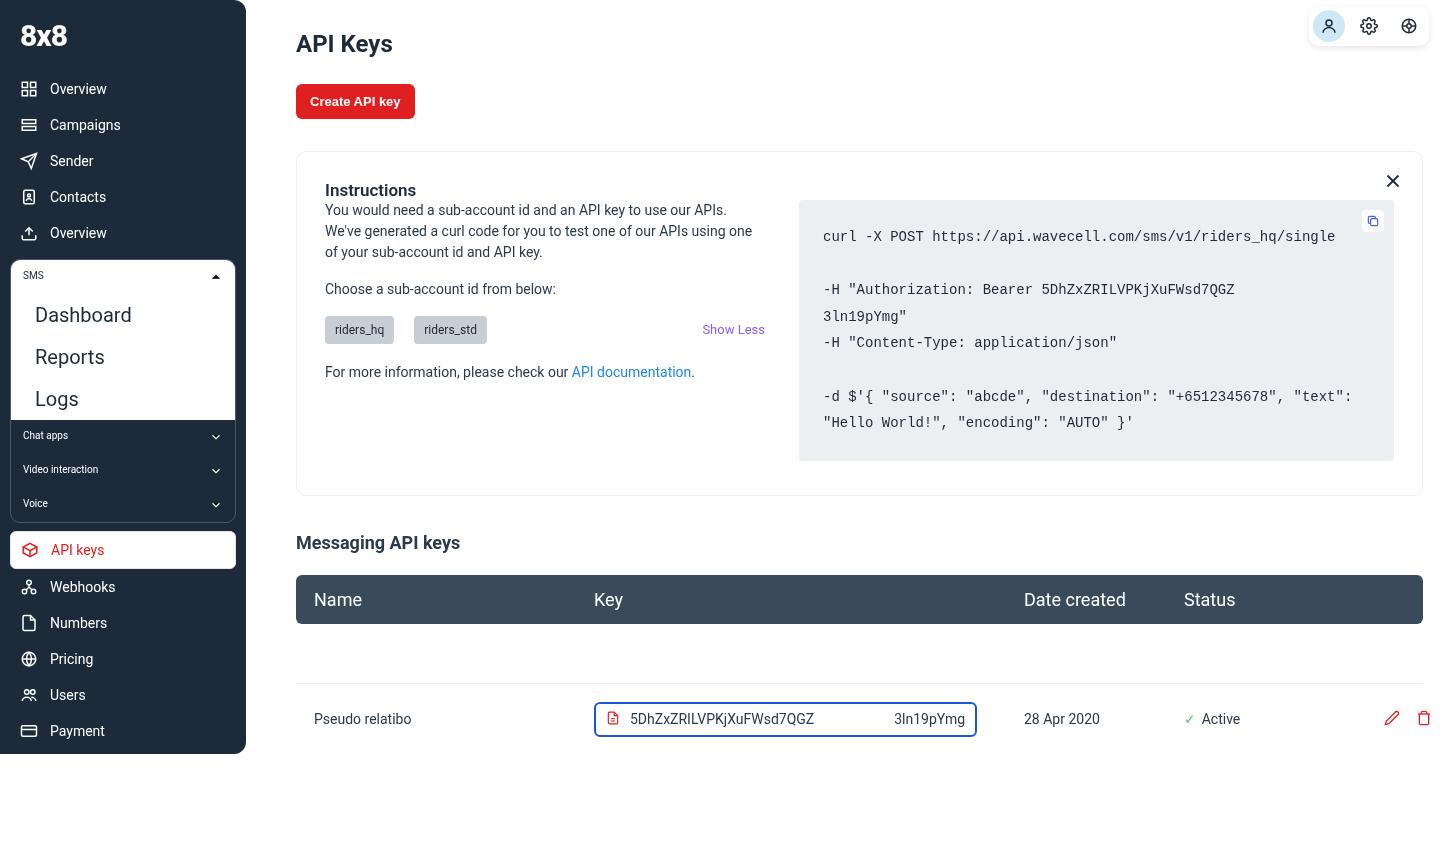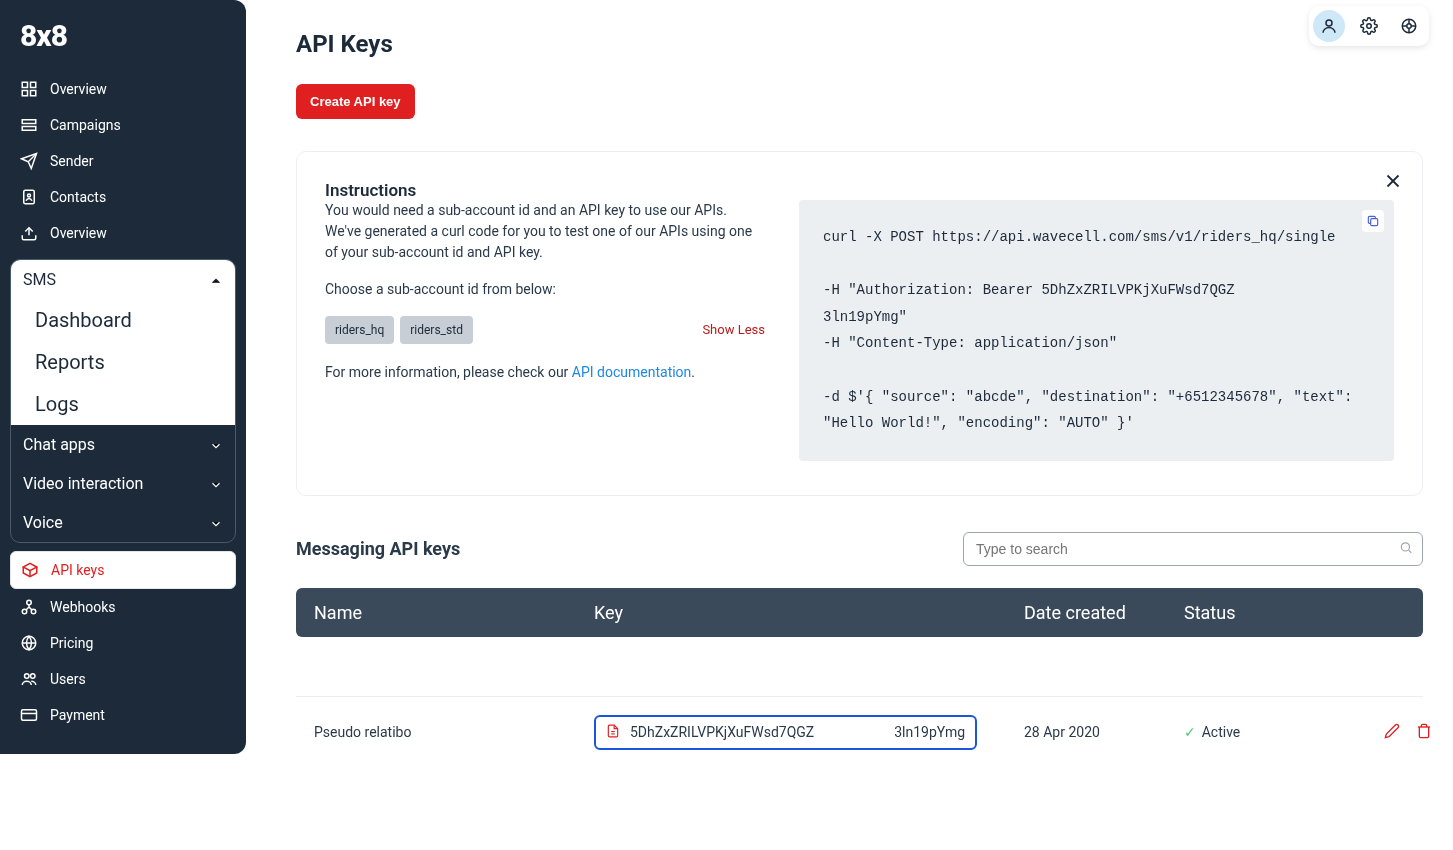--- a/index.html
+++ b/index.html
@@ -6,21 +6,21 @@
     body { font-family: -apple-system, BlinkMacSystemFont, "Segoe UI", Roboto, sans-serif; background: #fff; color: #1c2a3a; }
     .app { display: flex; width: 1453px; height: 754px; }
 
     
     .sidebar { width: 246px; background: #1c2a3a; color: #fff; padding: 12px 10px; overflow-y: auto; border-top-right-radius: 12px; border-bottom-right-radius: 12px; }
     .logo { font-size: 30px; font-weight: 800; padding: 6px 10px 18px 10px; letter-spacing: -1px; }
     .nav-item { display: flex; align-items: center; gap: 12px; padding: 9px 10px; border-radius: 6px; cursor: pointer; font-size: 14px; }
     .nav-item .icon { width: 18px; height: 18px; display: inline-flex; align-items: center; justify-content: center; flex-shrink: 0; }
     .nav-item svg { stroke: #fff; fill: none; }
     .nav-group-box { border: 1px solid #4a5a6a; border-radius: 10px; margin-top: 8px; margin-bottom: 8px; overflow: hidden; }
-    .group-head { display: flex; align-items: center; justify-content: space-between; padding: 10px 12px; cursor: pointer; font-size: 16px; }
+    .group-head { display: flex; justify-content: space-between; padding: 10px 12px; cursor: pointer; font-size: 10px; }
     .group-head.light { background: #fff; color: #1c2a3a; }
     .group-head.light svg { stroke: #1c2a3a; }
     .group-sub { background: #fff; color: #1c2a3a; }
     .group-sub .sub-item { padding: 9px 16px 9px 24px; font-size: 20px; cursor: pointer; }
     .nav-item.active { background: #fff; color: #e02020; border: 1px solid #e2e6ea; }
     .nav-item.active svg { stroke: #e02020; }
     .chevron { width: 14px; height: 14px; }
 
     
     .main { flex: 1; position: relative; padding: 30px 30px 0 50px; overflow-y: auto; }
@@ -32,24 +32,24 @@
     .create-btn { background: #e02020; color: #fff; border: none; border-radius: 6px; padding: 10px 14px; font-size: 13px; font-weight: 600; cursor: pointer; margin-bottom: 32px; }
 
     
     .card { border: 1px solid #eceff2; border-radius: 10px; padding: 28px 28px 34px 28px; position: relative; margin-bottom: 36px; }
     .card-close { position: absolute; right: 18px; top: 18px; cursor: pointer; }
     .card-close svg { stroke: #1c2a3a; }
     .card-title { font-size: 17px; font-weight: 600; }
     .card-body { display: flex; gap: 34px; }
     .card-left { flex: 0 0 440px; font-size: 14px; color: #2a3a4a; line-height: 1.5; }
     .card-left p { margin-bottom: 16px; }
-    .chips { display: flex; gap: 6px; align-items: center; }
+    .chips { display: flex; gap: 20px; align-items: center; }
     .chips-row { display: flex; align-items: center; justify-content: space-between; margin-bottom: 18px; }
     .chip { background: #c7ced6; color: #1c2a3a; padding: 5px 10px; border-radius: 4px; font-size: 12px; cursor: pointer; }
-    .show-less { color: #b91c1c; font-size: 13px; cursor: pointer; }
+    .show-less { color: #8b5cf6; font-size: 13px; cursor: pointer; }
     .api-doc-link { color: #1e88e5; cursor: pointer; }
     .code-block { flex: 1; background: #eceff2; border-radius: 4px; padding: 24px; font-family: "Courier New", monospace; font-size: 14px; color: #1c2a3a; position: relative; white-space: pre-wrap; line-height: 1.9; }
     .copy-badge { position: absolute; top: 10px; right: 10px; background: #fff; border-radius: 4px; width: 22px; height: 22px; display: flex; align-items: center; justify-content: center; cursor: pointer; }
     .copy-badge svg { stroke: #4a5fdb; }
 
     
     .section-head { display: flex; align-items: center; justify-content: space-between; margin-bottom: 22px; }
     .section-title { font-size: 18px; font-weight: 700; color: #2a3a4a; }
     .search-wrap { position: relative; width: 460px; }
     .search-input { width: 100%; border: 1px solid #9aa5b0; border-radius: 6px; padding: 8px 30px 8px 12px; font-size: 14px; }
@@ -174,20 +174,29 @@
       <span class="icon">
           <svg width="18" height="18" viewBox="0 0 24 24" stroke-width="2">
             <circle cx="6" cy="18" r="3"></circle>
             <circle cx="18" cy="18" r="3"></circle>
             <circle cx="12" cy="6" r="3"></circle>
             <path d="M12 9v3l-4 4"></path>
             <path d="M12 12l4 4"></path>
           </svg>
         </span>
       <span>Webhooks</span>
+    </div>
+    <div class="nav-item">
+      <span class="icon">
+          <svg width="18" height="18" viewBox="0 0 24 24" stroke-width="2">
+            <path d="M14 2H6a2 2 0 0 0-2 2v16a2 2 0 0 0 2 2h12a2 2 0 0 0 2-2V8z"></path>
+            <polyline points="14 2 14 8 20 8"></polyline>
+          </svg>
+        </span>
+      <span>Numbers</span>
     </div>
     <div class="nav-item">
       <span class="icon">
           <svg width="18" height="18" viewBox="0 0 24 24" stroke-width="2">
             <circle cx="12" cy="12" r="9"></circle>
             <line x1="3" y1="12" x2="21" y2="12"></line>
             <path d="M12 3a14 14 0 0 1 0 18 14 14 0 0 1 0-18z"></path>
           </svg>
         </span>
       <span>Pricing</span>
@@ -272,27 +281,20 @@
 
 -H "Authorization: Bearer 5DhZxZRILVPKjXuFWsd7QGZ          3ln19pYmg"
 -H "Content-Type: application/json"
 
 -d $'{ "source": "abcde", "destination": "+6512345678", "text": "Hello World!", "encoding": "AUTO" }'</span></div>
       </div>
     </div>
 
     <div class="section-head">
       <div class="section-title">Messaging API keys</div>
-      <div class="search-wrap">
-        <input class="search-input" placeholder="Type to search" style="">
-        <span class="search-icon"><svg width="14" height="14" viewBox="0 0 24 24" stroke-width="2" stroke="#9aa5b0" fill="none">
-              <circle cx="11" cy="11" r="7"></circle>
-              <line x1="21" y1="21" x2="16.65" y2="16.65"></line>
-            </svg></span>
-      </div>
     </div>
 
     <div class="table-header">
       <div class="cell-name">Name</div>
       <div class="cell-key">Key</div>
       <div class="cell-date">Date created</div>
       <div class="cell-status">Status</div>
       <div class="cell-actions"></div>
     </div>
 

